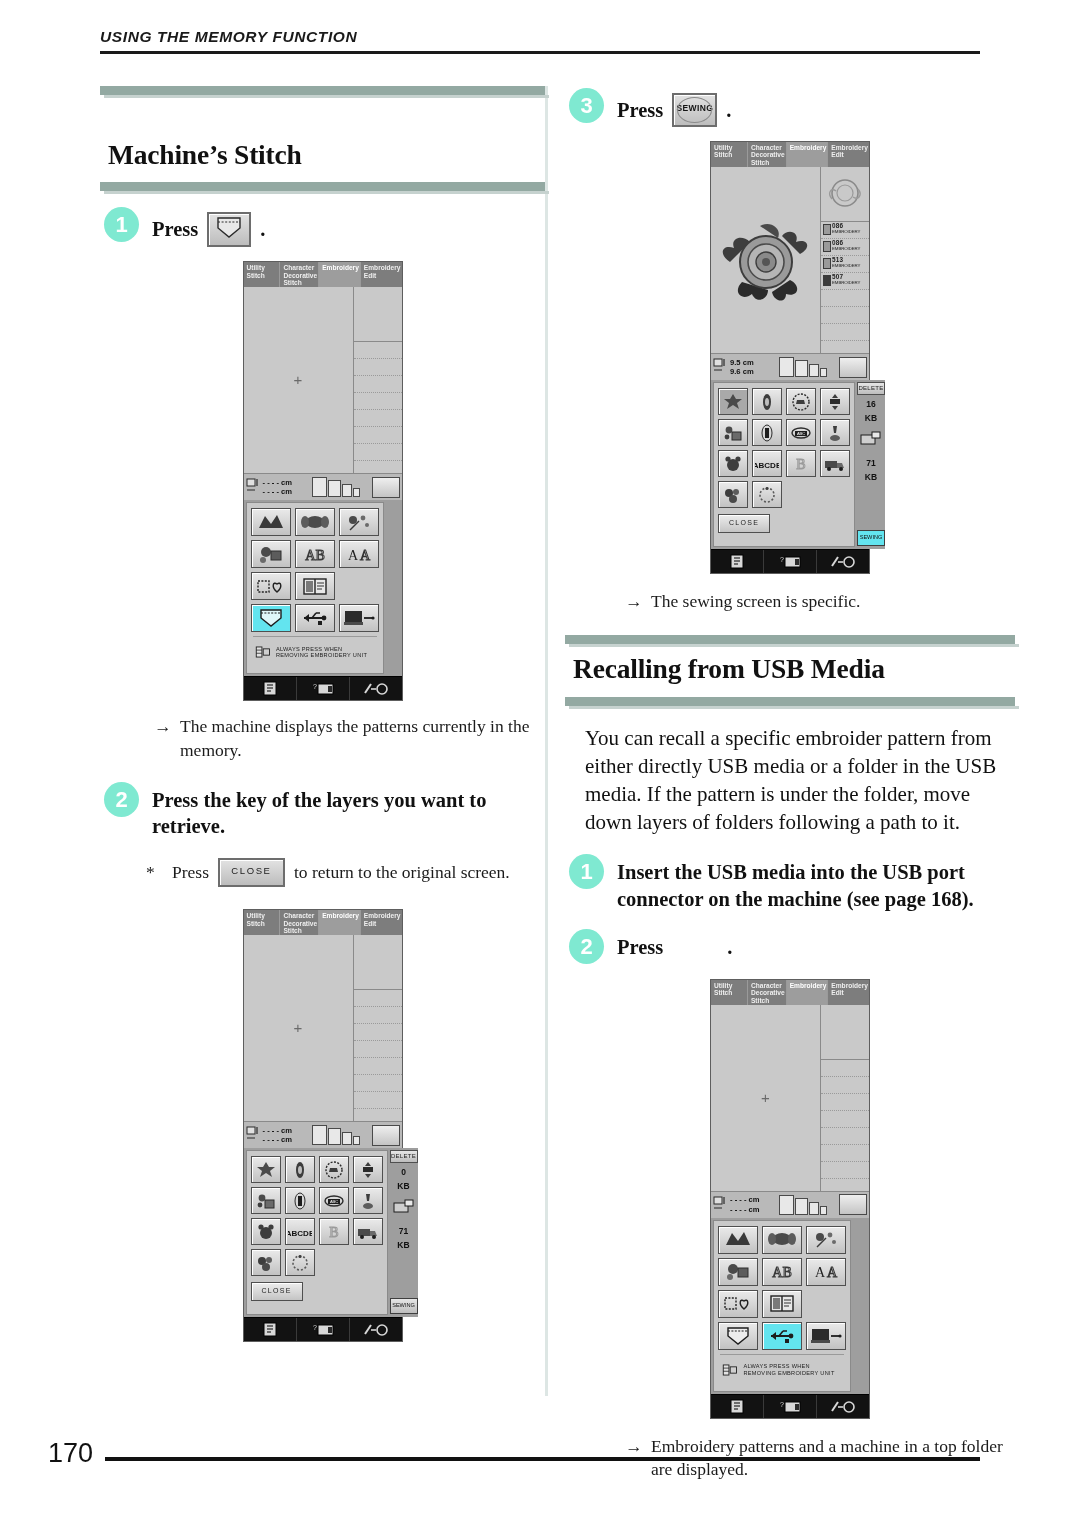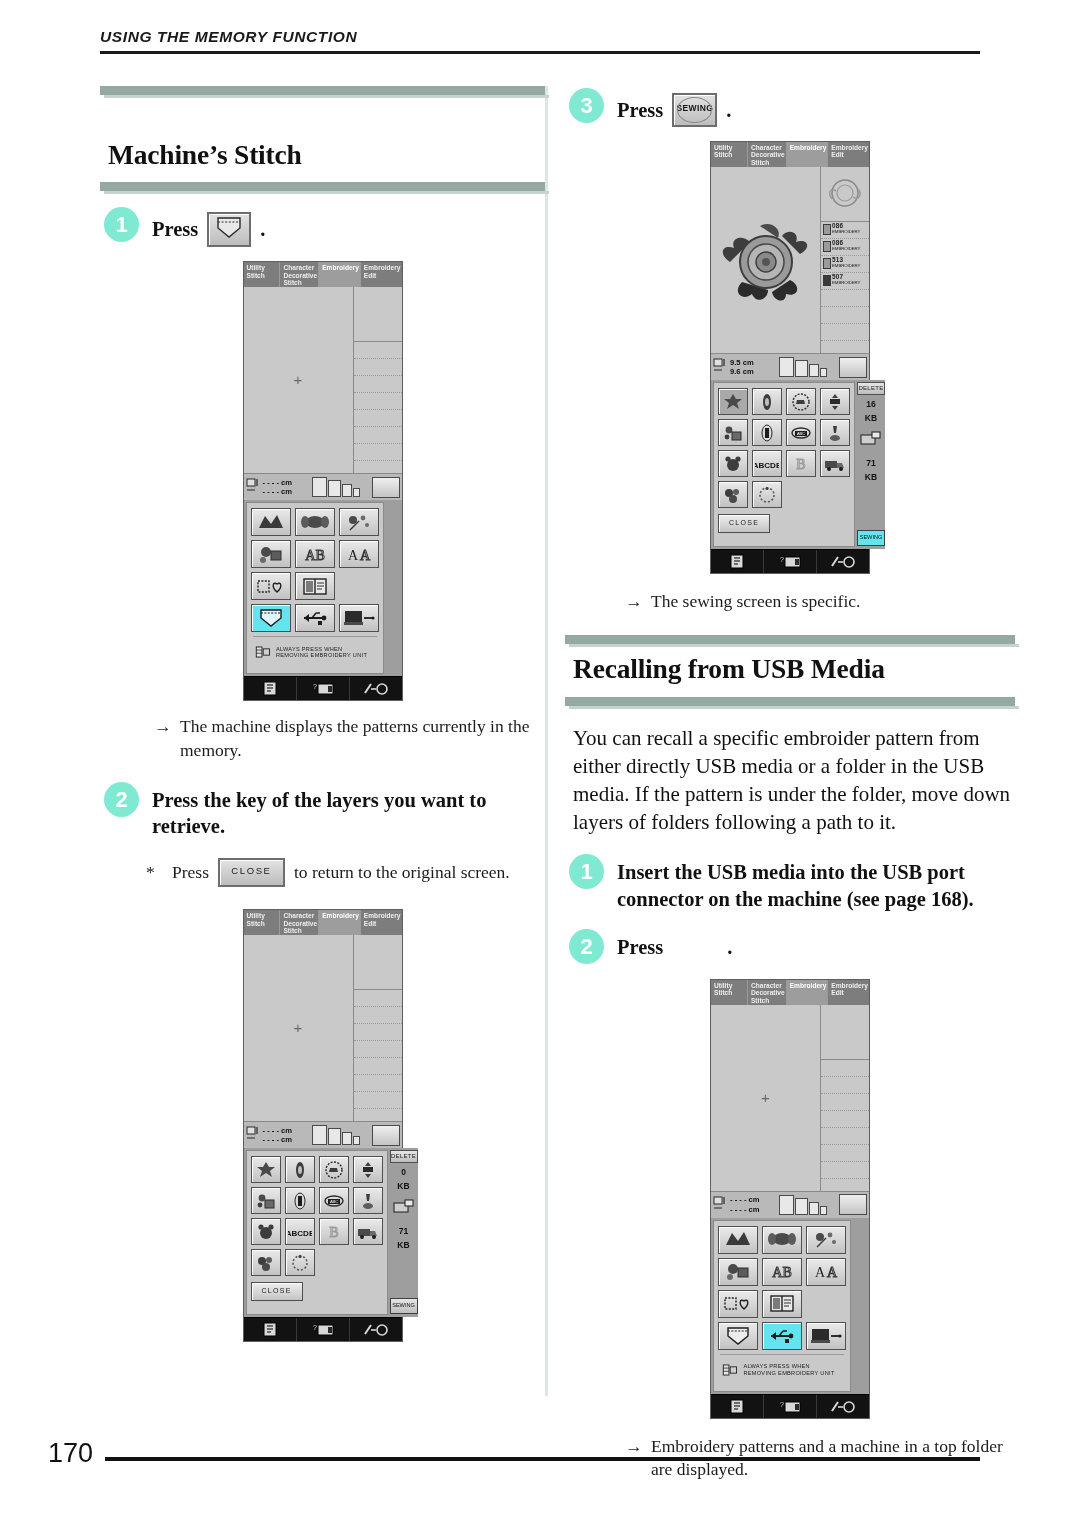--- a/index.html
+++ b/index.html
@@ -64,21 +64,21 @@
   .note{
     display:flex;margin:14px 0 0 54px;font-size:17.5px;line-height:1.33;color:#1b1b1b;
   }
   .note .ar{width:26px;flex:0 0 26px;}
   .note.r{margin-left:60px;}
   .starnote{
     display:flex;align-items:center;margin:18px 0 0 46px;font-size:17.5px;color:#1b1b1b;
   }
   .starnote .st{width:26px;flex:0 0 26px;}
   .para{
-    font-size:21px;line-height:1.34;color:#111;margin:16px 2px 0 8px;
+    font-size:21px;line-height:1.34;color:#111;margin:16px 2px 0 20px;
   }
   
   .key{
     display:inline-block;vertical-align:middle;
     border:2px solid #6d6d6d;background:linear-gradient(#e2e2e2,#bdbdbd);
     box-shadow:inset 1px 1px 0 #fff;
     position:relative;
   }
   .key-pocket{width:40px;height:31px;padding:0;}
   .key-sewing{width:41px;height:30px;}

